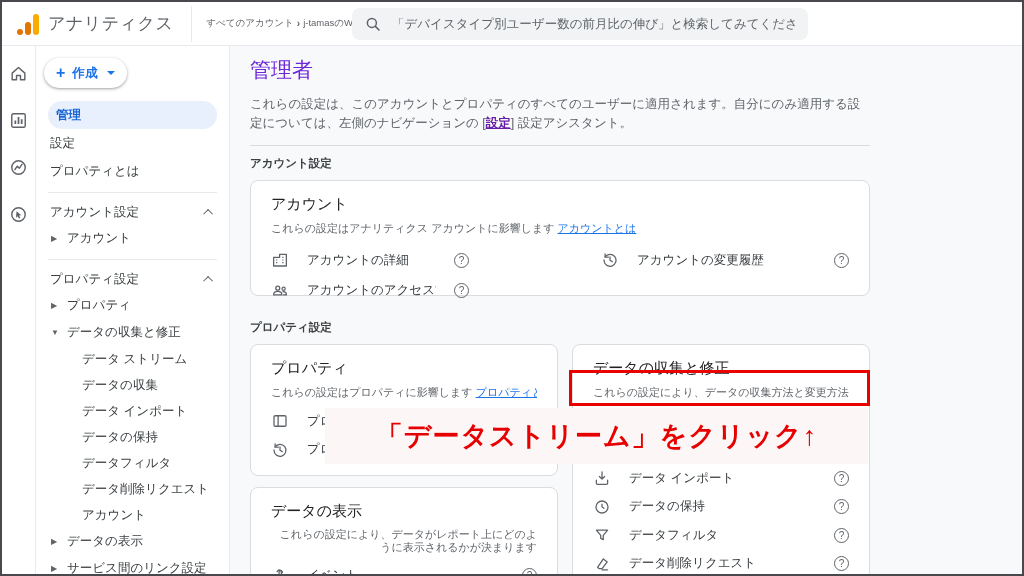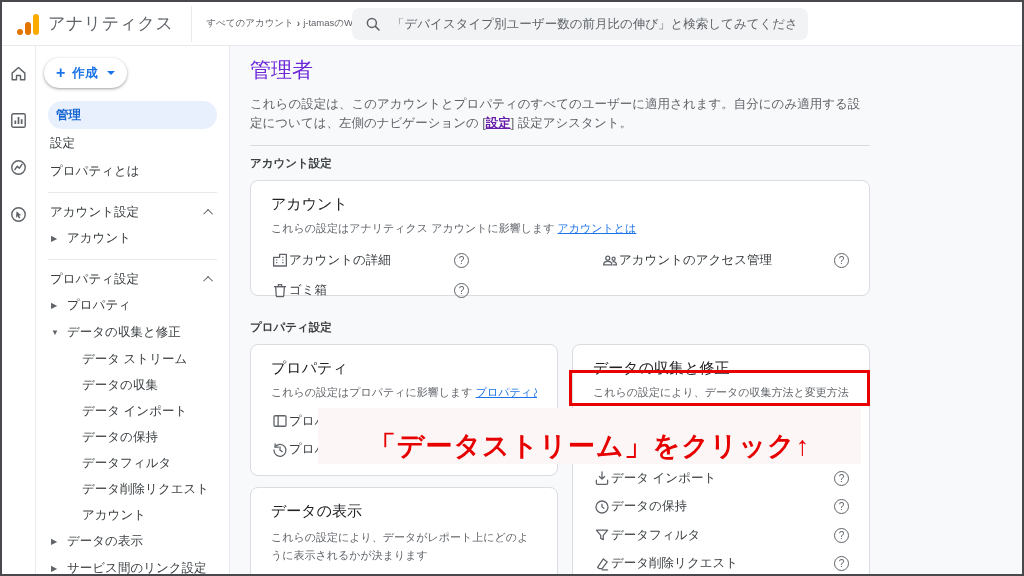--- a/index.html
+++ b/index.html
@@ -50,36 +50,36 @@
   .page-desc { font-size:12.5px; line-height:19px; color:#5f6368; width:620px; }
   .page-desc a { color:#681da8; text-decoration:underline; font-weight:bold; cursor:pointer; }
   .main-divider { border-top:1px solid #dadce0; width:620px; margin:12px 0 10px 0; }
   .sec-label { font-size:11.5px; font-weight:bold; color:#3c4043; margin-bottom:9px; }
   .card { background:#fff; border:1px solid #dadce0; border-radius:8px; padding:14px 20px 0 20px; }
   .card-title { font-size:15px; color:#202124; margin-bottom:7px; }
   .card-sub { font-size:11px; color:#5f6368; white-space:nowrap; overflow:hidden; }
   .card-sub a { color:#1a73e8; text-decoration:underline; cursor:pointer; }
   .acct-card { width:620px; height:116px; margin-bottom:24px; }
   .acct-grid { display:grid; grid-template-columns:198px 248px; column-gap:132px; margin-top:9px; }
-  .row-item { height:30px; display:flex; align-items:center; gap:0; cursor:pointer; }
+  .row-item { height:30px; display:flex; align-items:center; gap:18px; cursor:pointer; }
   .row-item .lbl { font-size:12.5px; color:#3c4043; flex:1; white-space:nowrap; overflow:hidden; }
   .qmark { width:15px; height:15px; min-width:15px; border:1.4px solid #5f6368; border-radius:50%; display:flex; align-items:center; justify-content:center; font-size:10px; color:#5f6368; cursor:pointer; }
   .qmark::before { content:"?"; }
   .cards-row { display:flex; gap:14px; align-items:flex-start; }
   .col-left { width:308px; }
   .prop-card { width:308px; height:132px; margin-bottom:11px; }
   .collect-card { width:298px; height:330px; }
   .display-card { width:308px; height:200px; }
   .small-rows { margin-top:7px; }
   .small-rows .row-item { height:28.5px; }
   .icon18 { width:18px; height:18px; min-width:18px; }
 
   
   .red-box { position:absolute; left:339px; top:324px; width:301px; height:36px; border:3px solid #e90000; z-index:8; pointer-events:none; }
-  .banner { position:absolute; left:88px; top:362px; width:543px; height:56px; background:#fdf6f6; z-index:10; display:flex; align-items:flex-end; justify-content:center; }
+  .banner { position:absolute; left:95px; top:362px; width:543px; height:56px; background:#fdf6f6; z-index:10; display:flex; align-items:center; justify-content:center; }
   .banner-text { font-size:27px; font-weight:800; color:#e60000; letter-spacing:1px; white-space:nowrap; }
 </style>
 </head>
 <body>
 
 <div class="frame">
 
   <div class="topbar">
     <div class="logo">
       <span class="dot"></span>
@@ -209,34 +209,35 @@
           <div class="row-item">
             <svg class="icon18" viewBox="0 0 24 24" fill="none" stroke="#5f6368" stroke-width="1.7" stroke-linejoin="round">
                 <path d="M3.5 20V8.5h8V4.5h9V20z"></path>
                 <path d="M6.8 12h1.6M6.8 15.5h1.6M15 8.5h1.6M15 12h1.6M15 15.5h1.6" stroke-width="1.5"></path>
               </svg>
             <span class="lbl">アカウントの詳細</span>
             <span class="qmark"></span>
           </div>
           <div class="row-item">
             <svg class="icon18" viewBox="0 0 24 24" fill="none" stroke="#5f6368" stroke-width="1.7" stroke-linecap="round" stroke-linejoin="round">
+                <path d="M5.3 8A8 8 0 1 1 4 12"></path>
+                <path d="M5.5 3.8v4.3h4.3"></path>
+                <path d="M12 8v4.4l3 1.8"></path>
+              </svg>
+            <span class="lbl">アカウントの変更履歴</span>
+            <span class="qmark"></span>
+          </div>
+          <div class="row-item">
+            <svg class="icon18" viewBox="0 0 24 24" fill="none" stroke="#5f6368" stroke-width="1.7" stroke-linecap="round" stroke-linejoin="round">
                 <circle cx="9" cy="9.5" r="2.6"></circle>
                 <circle cx="16.8" cy="10.3" r="2.1"></circle>
                 <path d="M3.5 18.5c0-3 2.8-4.6 5.5-4.6s5.5 1.6 5.5 4.6z"></path>
                 <path d="M16 14.2c2.3 0 4.6 1.3 4.6 4.3h-4"></path>
               </svg>
             <span class="lbl">アカウントのアクセス管理</span>
-            <span class="qmark"></span>
-          </div>
-          <div class="row-item">
-            <svg class="icon18" viewBox="0 0 24 24" fill="none" stroke="#5f6368" stroke-width="1.7" stroke-linecap="round" stroke-linejoin="round">
-                <path d="M6.2 7.5h11.6l-.8 12.1a1.4 1.4 0 0 1-1.4 1.3H8.4A1.4 1.4 0 0 1 7 19.6z"></path>
-                <path d="M4.5 7.5h15M9.8 7.2V4.8h4.4v2.4"></path>
-              </svg>
-            <span class="lbl">ゴミ箱</span>
             <span class="qmark"></span>
           </div>
         </div>
       </div>
 
       <div class="sec-label">プロパティ設定</div>
       <div class="cards-row">
         <div class="col-left">
           <div class="card prop-card">
             <div class="card-title">プロパティ</div>
@@ -256,21 +257,21 @@
                     <path d="M5.5 3.8v4.3h4.3"></path>
                     <path d="M12 8v4.4l3 1.8"></path>
                   </svg>
                 <span class="lbl">プロパティ変更履歴</span>
                 <span class="qmark"></span>
               </div>
             </div>
           </div>
           <div class="card display-card">
             <div class="card-title">データの表示</div>
-            <div class="card-sub" style="white-space:normal; line-height:18px;">これらの設定により、データがレポート上にどのように表示されるかが決まります</div>
+            <div class="card-sub" style="white-space:normal; line-height:13px;text-align:right;">これらの設定により、データがレポート上にどのように表示されるかが決まります</div>
             <div class="small-rows">
               <div class="row-item">
                 <svg class="icon18" viewBox="0 0 24 24" fill="none" stroke="#5f6368" stroke-width="1.7" stroke-linecap="round" stroke-linejoin="round">
                     <path d="M8.2 7.5a3.8 3.8 0 0 1 7.2 1.2"></path>
                     <path d="M10.8 12.5V7.8a1.5 1.5 0 0 1 3 0v4.7l2.7.9c1 .3 1.5 1.2 1.3 2.2l-.7 2.8a2.1 2.1 0 0 1-2 1.6h-2.7c-.8 0-1.5-.3-2-.9l-2.8-3.4 1.3-1 1.9 1.3z"></path>
                   </svg>
                 <span class="lbl">イベント</span>
                 <span class="qmark"></span>
               </div>
 

